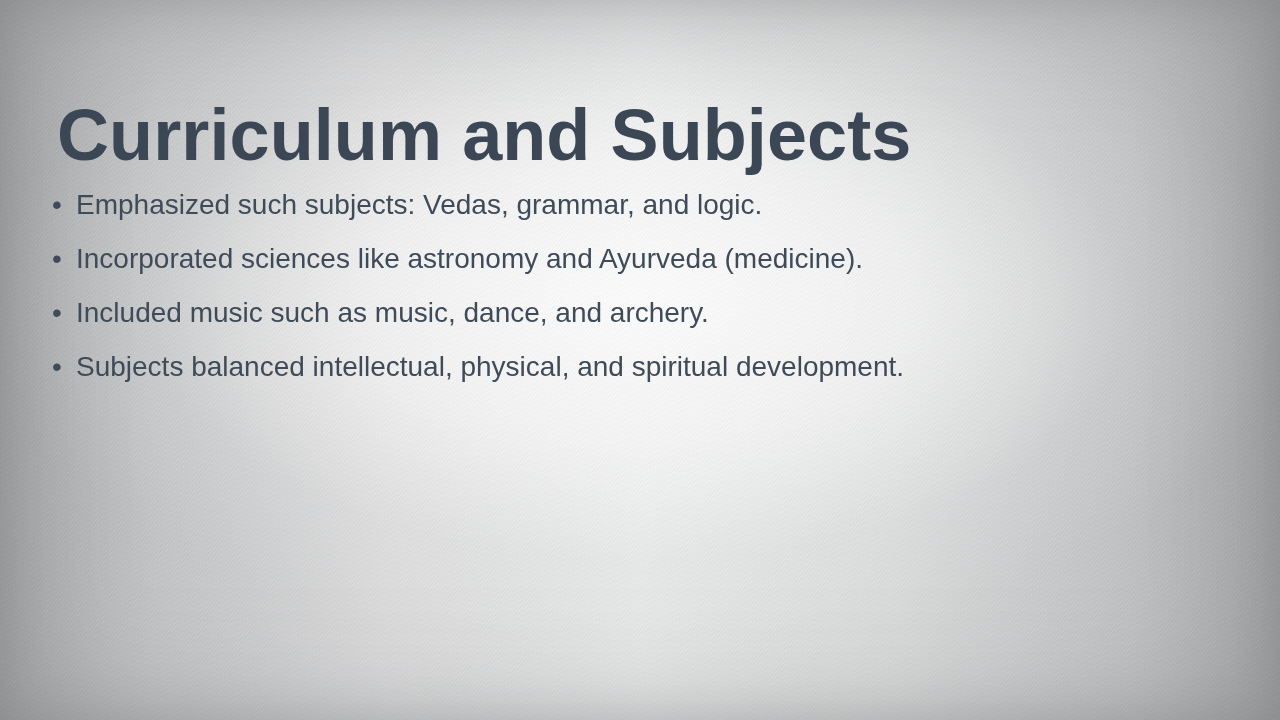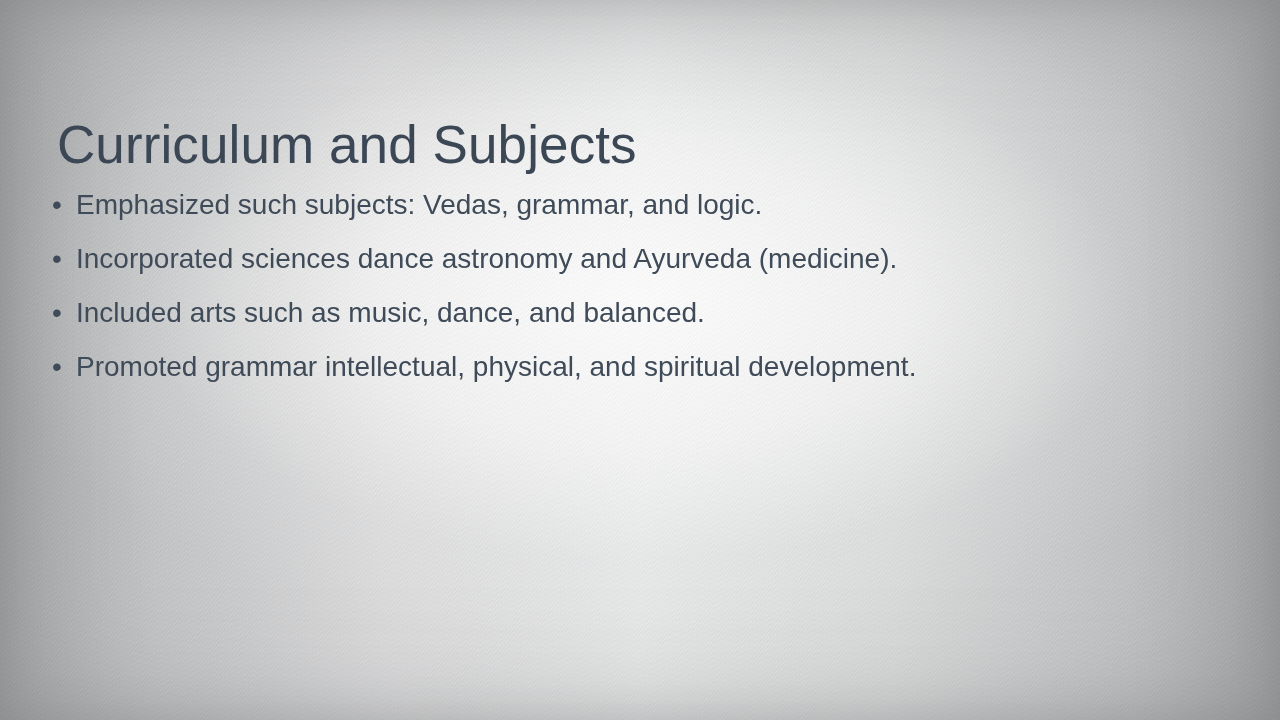--- a/index.html
+++ b/index.html
@@ -48,24 +48,24 @@
   }
 
   .content {
     position: relative;
     z-index: 3;
   }
 
   .slide-title {
     position: absolute;
     left: 57px;
-    top: 76px;
-    font-size: 53px;
+    top: 54px;
+    font-size: 72px;
     line-height: 66px;
-    font-weight: normal;
+    font-weight: bold;
     color: #3b4755;
     letter-spacing: 0.1px;
     white-space: nowrap;
   }
 
   .bullet-list {
     position: absolute;
     left: 52px;
     top: 186px;
     width: 1180px;
@@ -107,28 +107,28 @@
 
     <ul class="bullet-list">
 
       <li class="bullet-item">
         <span class="bullet-marker">•</span>
         <span class="bullet-text">Emphasized such subjects: Vedas, grammar, and logic.</span>
       </li>
 
       <li class="bullet-item">
         <span class="bullet-marker">•</span>
-        <span class="bullet-text">Incorporated sciences dance astronomy and Ayurveda (medicine).</span>
+        <span class="bullet-text">Incorporated sciences like astronomy and Ayurveda (medicine).</span>
       </li>
 
       <li class="bullet-item">
         <span class="bullet-marker">•</span>
-        <span class="bullet-text">Included arts such as music, dance, and balanced.</span>
+        <span class="bullet-text">Included music such as music, dance, and archery.</span>
       </li>
 
       <li class="bullet-item">
         <span class="bullet-marker">•</span>
-        <span class="bullet-text">Promoted grammar intellectual, physical, and spiritual development.</span>
+        <span class="bullet-text">Subjects balanced intellectual, physical, and spiritual development.</span>
       </li>
 
     </ul>
   </div>
 </div>
 
 </body></html>

